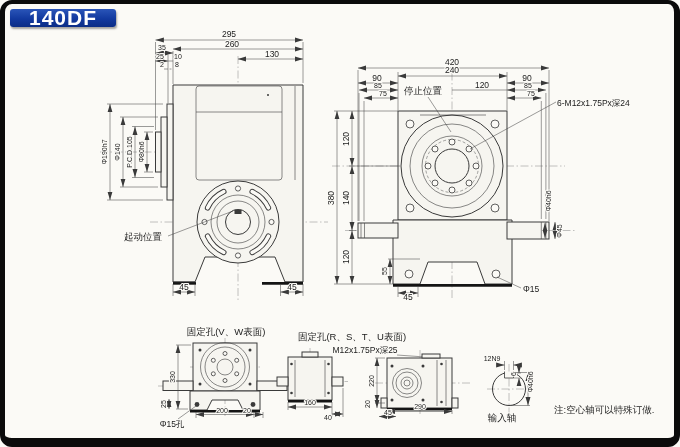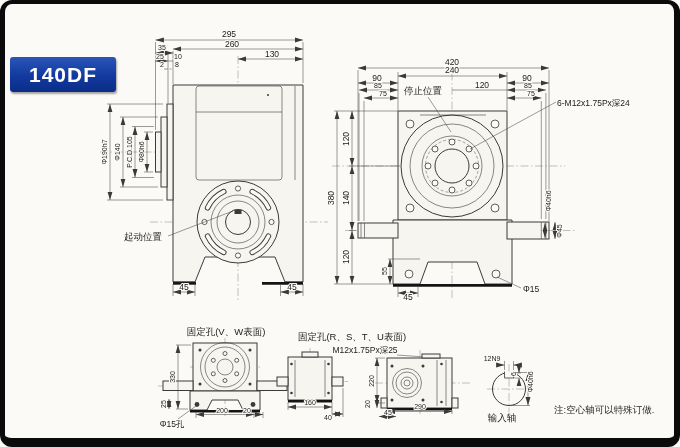--- a/index.html
+++ b/index.html
@@ -1,24 +1,24 @@
 <!DOCTYPE html>
 <html><head>
 <meta charset="utf-8">
 <style>
   html,body{margin:0;padding:0;background:#e9e9e7;}
   .canvas{position:relative;width:680px;height:447px;background:#fbfaf6;overflow:hidden;
           font-family:"Liberation Sans",sans-serif;}
   .frame{position:absolute;inset:0;border:solid #0b0b0b;border-width:4px 6px 9px 5px;
          border-radius:12px;pointer-events:none;box-sizing:border-box;}
-  .titlebox{position:absolute;left:10px;top:9px;width:106px;height:35px;
+  .titlebox{position:absolute;left:10px;top:9px;width:106px;height:18px;
             background:linear-gradient(180deg,#2a55b8 0%,#12399f 55%,#0b2d86 100%);
             border-radius:3px;display:flex;align-items:center;justify-content:center;
             color:#ffffff;font-weight:bold;font-size:21px;letter-spacing:1px;
-            box-shadow:1px 2px 2px rgba(0,0,0,.35);margin-top:48px;}
+            box-shadow:1px 2px 2px rgba(0,0,0,.35);}
   svg{position:absolute;left:0;top:0;}
   .ol  {stroke:#3a3a3a;stroke-width:1;fill:none;}
   .olf {stroke:#3a3a3a;stroke-width:1;fill:#f6f5f0;}
   .ol2 {stroke:#4a4a4a;stroke-width:.65;fill:none;}
   .dim {stroke:#4a4a4a;stroke-width:.55;fill:none;}
   .cl  {stroke:#8f8f8f;stroke-width:.55;fill:none;stroke-dasharray:8 2.5 1.5 2.5;}
   .dash{stroke:#5a5a5a;stroke-width:.55;fill:none;stroke-dasharray:3 2;}
   .shadow{stroke:#141414;stroke-width:2.6;fill:none;}
   .hole{stroke:#3a3a3a;stroke-width:.8;fill:#fbfaf6;}
   .dot {fill:#3a3a3a;stroke:none;}

